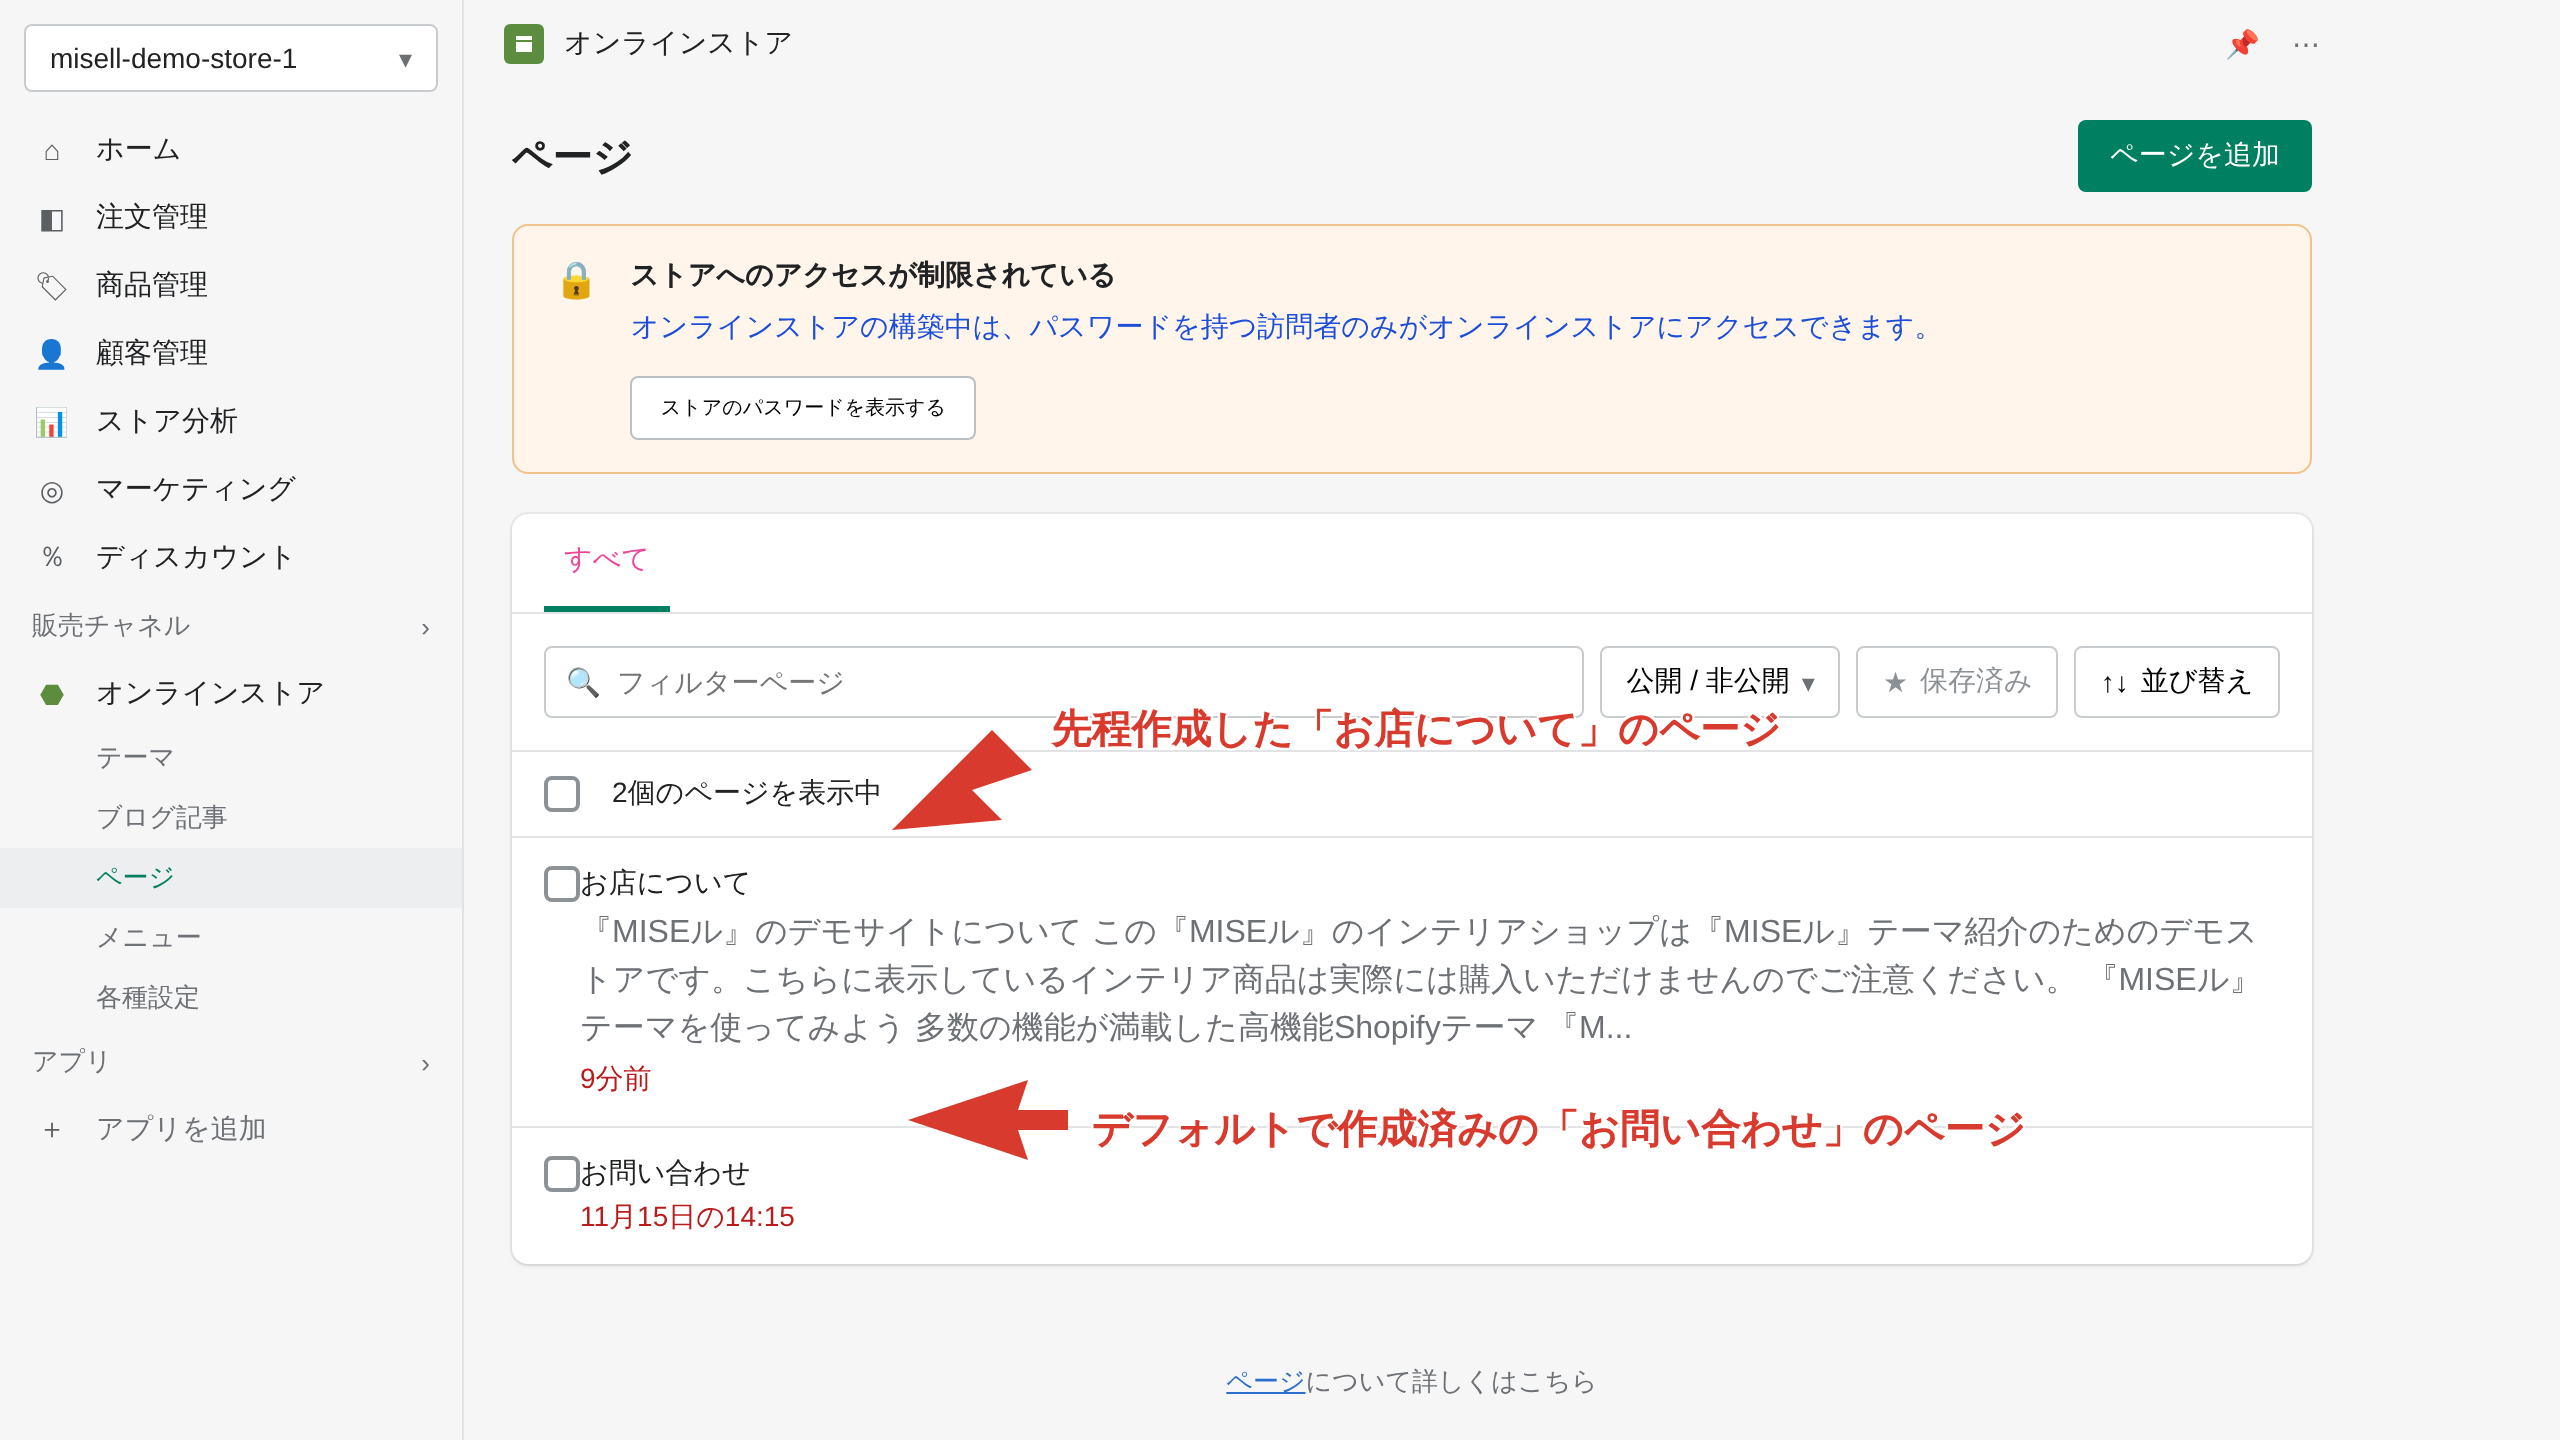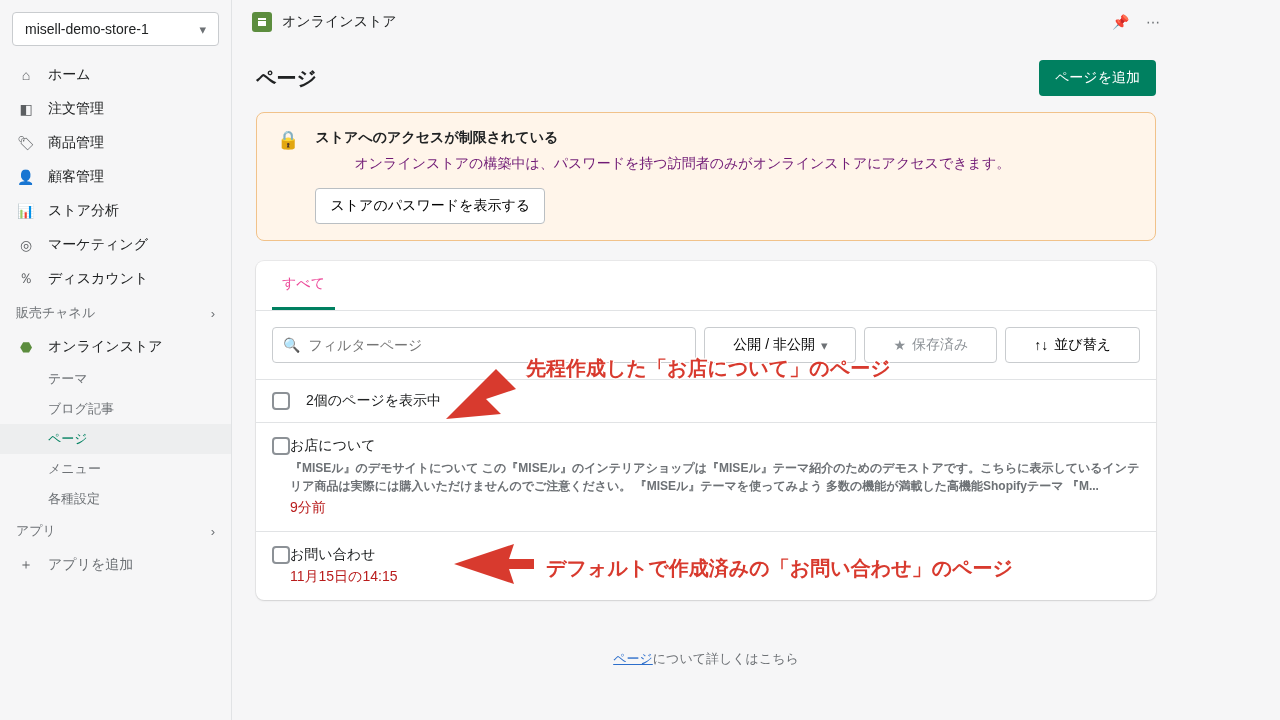--- a/index.html
+++ b/index.html
@@ -19,37 +19,37 @@
 .topbar { display: flex; align-items: center; padding: 12px 20px; gap: 10px; background: #f6f6f7; }
 .topbar-icon { width: 20px; height: 20px; background: #5c8d3e; border-radius: 3px; display: flex; align-items: center; justify-content: center; }
 .topbar-actions { margin-left: auto; display: flex; gap: 16px; color: #6d7175; }
 .content { padding: 0 24px 24px; }
 .page-header { display: flex; align-items: center; justify-content: space-between; padding: 16px 0; }
 .page-title { font-size: 20px; font-weight: 600; }
 .btn-primary { background: #008060; color: #fff; border: none; padding: 9px 16px; border-radius: 4px; font-size: 14px; cursor: pointer; font-weight: 500; }
 .alert { background: #fff5ea; border: 1px solid #f1c28a; border-radius: 8px; padding: 16px 20px; display: flex; gap: 16px; margin-bottom: 20px; }
 .alert-icon { color: #e8a13a; font-size: 18px; flex-shrink: 0; }
 .alert-title { font-weight: 600; margin-bottom: 6px; }
-.alert-body { color: #701a75; margin-bottom: 14px; line-height: 1.5; margin-left: 39px; }
-.btn-outline { background: #fff; border: 1px solid #babfc3; padding: 8px 14px; border-radius: 4px; cursor: pointer; font-size: 14px; }
+.alert-body { color: #1d4ed8; margin-bottom: 14px; line-height: 1.5; }
+.btn-outline { background: #fff; border: 1px solid #babfc3; padding: 8px 14px; border-radius: 4px; cursor: pointer; font-size: 10px; }
 .card { background: #fff; border-radius: 8px; box-shadow: 0 0 0 1px rgba(0,0,0,0.05), 0 1px 2px rgba(0,0,0,0.1); }
 .tabs { border-bottom: 1px solid #e1e3e5; padding: 0 16px; }
 .tab { display: inline-block; padding: 14px 10px; cursor: pointer; border-bottom: 3px solid transparent; color: #6d7175; }
 .tab.active { border-bottom-color: #008060; color: #ec4899; font-weight: 500; }
 .toolbar { display: flex; gap: 8px; padding: 16px; }
 .search-box { flex: 1; display: flex; align-items: center; border: 1px solid #c9cccf; border-radius: 4px; padding: 0 10px; background: #fff; }
 .search-box input { border: none; outline: none; padding: 8px; flex: 1; font-size: 14px; }
-.toolbar-btn { display: flex; align-items: center; gap: 6px; border: 1px solid #c9cccf; border-radius: 4px; padding: 8px 28px; background: #fff; cursor: pointer; font-size: 14px; }
+.toolbar-btn { display: flex; align-items: center; gap: 6px; border: 1px solid #c9cccf; border-radius: 4px; padding: 8px 12px; background: #fff; cursor: pointer; font-size: 14px; }
 .toolbar-btn.disabled { color: #8c9196; cursor: default; }
 .list-header { display: flex; align-items: center; padding: 12px 16px; border-top: 1px solid #e1e3e5; gap: 16px; }
 .checkbox { width: 18px; height: 18px; border: 2px solid #8c9196; border-radius: 4px; cursor: pointer; flex-shrink: 0; }
 .list-item { display: flex; padding: 14px 16px; border-top: 1px solid #e1e3e5; gap: 0; cursor: pointer; position: relative; }
 .list-item-content { flex: 1; }
 .list-item-title { font-weight: 500; margin-bottom: 4px; }
-.list-item-desc { color: #6d7175; font-size: 12px; line-height: 1.5; margin-bottom: 4px; font-weight: bold; }
+.list-item-desc { color: #6d7175; font-size: 16px; line-height: 1.5; margin-bottom: 4px; }
 .list-item-time { color: #b91c1c; font-size: 14px; }
 .footer-link { text-align: center; padding: 18px; color: #6d7175; font-size: 13px; margin-top: 32px; }
 .footer-link a { color: #2c6ecb; text-decoration: underline; }
 .annotation { position: absolute; font-weight: 700; font-size: 20px; color: #d83a2e; text-shadow: 1px 0 #fff, -1px 0 #fff, 0 1px #fff, 0 -1px #fff, 1px 1px #fff, -1px -1px #fff, 1px -1px #fff, -1px 1px #fff; pointer-events: none; z-index: 10; }
 .arrow { position: absolute; z-index: 10; pointer-events: none; }
 .chevron { font-size: 13px; color: #6d7175; }
 </style>
 </head>
 <body>
 

